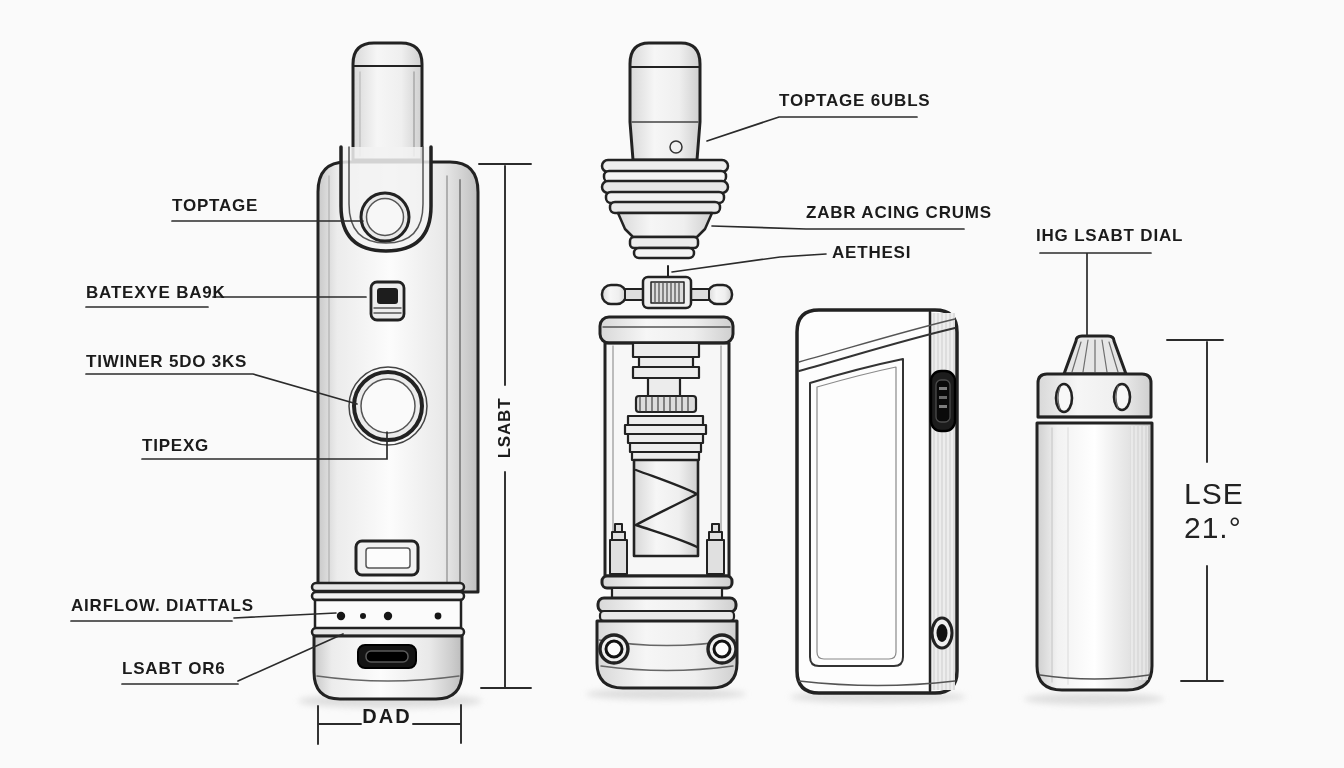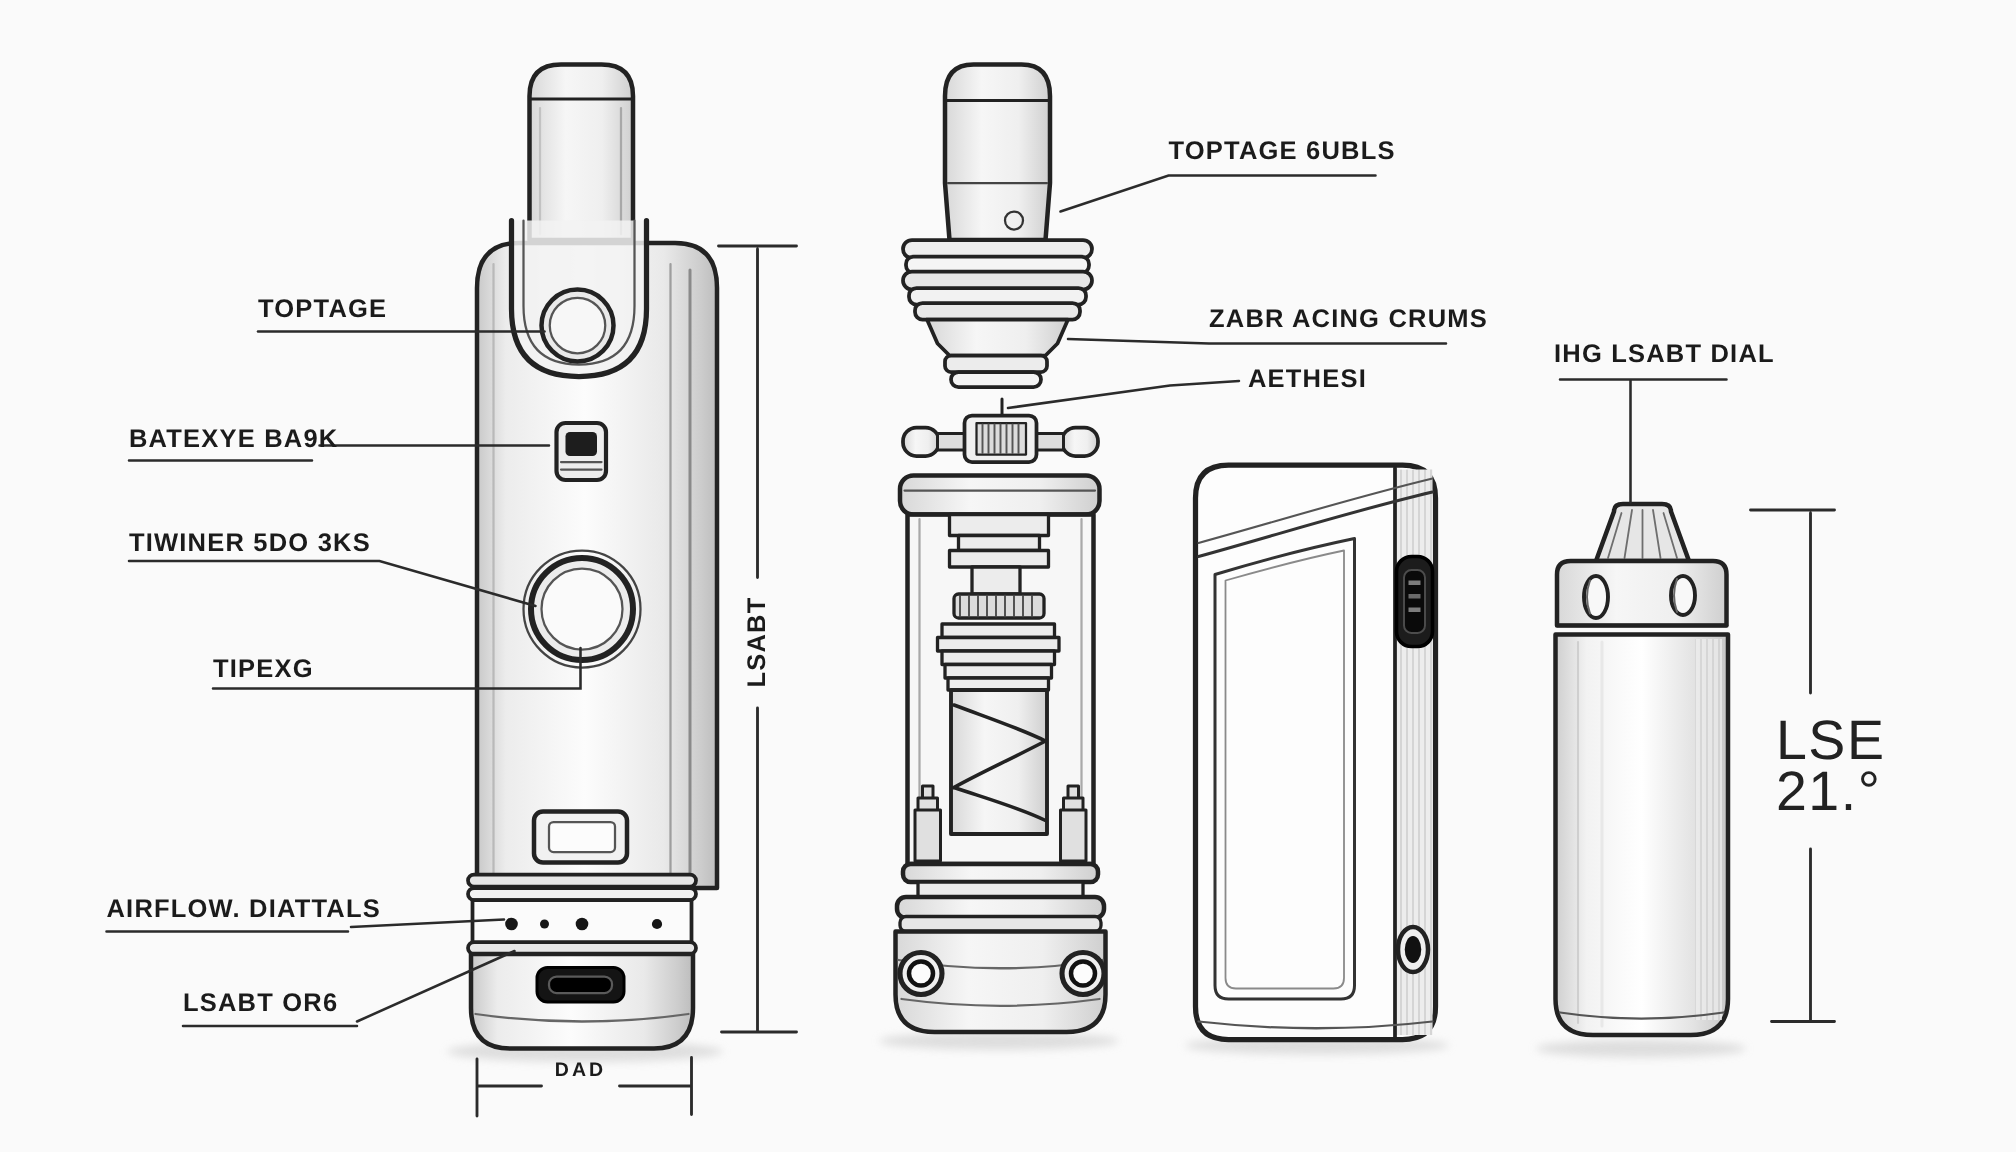--- a/index.html
+++ b/index.html
@@ -11,25 +11,25 @@
   .label{
     position:absolute;font-size:17px;font-weight:700;letter-spacing:.8px;
     color:#1b1b1b;white-space:nowrap;
   }
   .label-rot{
     position:absolute;font-size:17px;font-weight:600;letter-spacing:.8px;
     color:#1b1b1b;white-space:nowrap;width:80px;text-align:center;
     transform:rotate(-90deg);transform-origin:center;
   }
   .dim-label{
-    position:absolute;font-size:13px;font-weight:600;letter-spacing:2px;
+    position:absolute;font-size:20px;font-weight:600;letter-spacing:2px;
     color:#1b1b1b;width:50px;text-align:center;white-space:nowrap;
   }
   .big-dim{
-    position:absolute;font-size:37px;font-weight:400;letter-spacing:1px;
+    position:absolute;font-size:30px;font-weight:400;letter-spacing:1px;
     color:#222;line-height:34px;white-space:nowrap;
   }
 </style>
 </head>
 <body>
 
 <div class="canvas">
 
 <svg width="1344" height="768" viewBox="0 0 1344 768">
   <defs>

